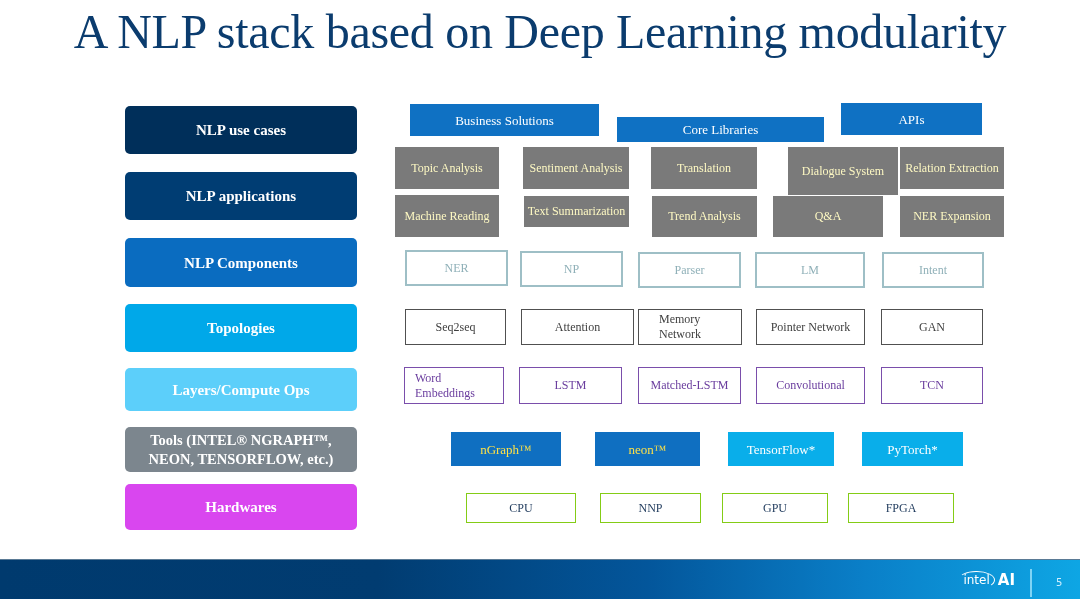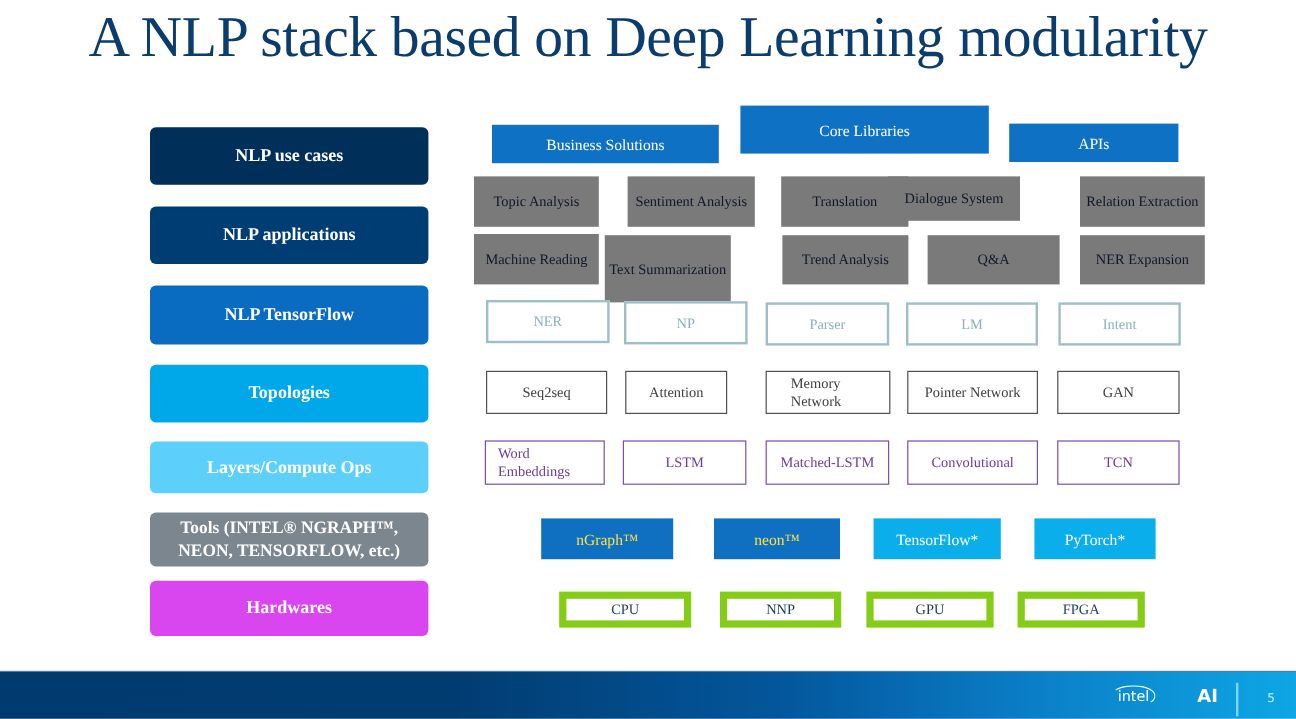--- a/index.html
+++ b/index.html
@@ -16,81 +16,81 @@
     position: absolute; left: 125px; width: 232px; border-radius: 5px;
     color: #ffffff; font-weight: bold; font-size: 15px;
     display: flex; align-items: center; justify-content: center; text-align: center;
     line-height: 20px;
   }
   .box {
     position: absolute; display: flex; align-items: center; justify-content: center;
     text-align: left; font-size: 12.5px; line-height: 15px; box-sizing: border-box;
   }
   .solid-blue { background: #0f71c3; color: #ffffff; font-size: 13px; }
-  .gray { background: #7a7a7a; color: #0f172a; font-size: 12px; }
+  .gray { background: #7a7a7a; color: #fef9c3; font-size: 12px; }
   .comp { border: 2px solid #9ebfc6; color: #8fb0b8; background: #fff; font-size: 12px; }
   .topo { border: 1.5px solid #505050; color: #404040; background: #fff; font-size: 12px; }
   .ops { border: 1.5px solid #7a4eab; color: #6a3d9e; background: #fff; font-size: 12px; }
   .tool-dark { background: #0f6fc1; color: #fde047; font-size: 13px; }
   .tool-light { background: #09aeea; color: #fff; font-size: 13px; }
-  .hw { border: 6px solid #84cc16; color: #1f3a5c; background: #fff; font-size: 12px; }
+  .hw { border: 1px solid #84cc16; color: #1f3a5c; background: #fff; font-size: 12px; }
   .footer {
     position: absolute; left: 0; top: 559px; width: 1080px; height: 40px;
     background: linear-gradient(90deg, #003a6e 0%, #013c71 35%, #03569b 60%, #0a7fc8 80%, #0ea6e4 100%);
     border-top: 1px solid #5a7a95;
   }
   .logo {
     position: absolute; right: 65px; top: 571px; color: #ffffff;
-    font-family: "DejaVu Sans", sans-serif; font-size: 14px; display: flex; align-items: center; gap: 32px;
+    font-family: "DejaVu Sans", sans-serif; font-size: 14px; display: flex; align-items: center;
   }
   .logo .intel {
     border: 1.5px solid #fff; border-radius: 50%; padding: 0 4px; font-size: 12px; line-height: 16px;
     border-left-color: transparent; border-bottom-color: transparent;
   }
   .logo .ai { font-weight: bold; margin-left: 3px; font-size: 15px; }
   .sep { position: absolute; left: 1030px; top: 569px; width: 2px; height: 28px; background: #7fd4f5; }
   .page { position: absolute; left: 1056px; top: 577px; font-size: 10px; color: #cfefff; font-family: "DejaVu Sans", sans-serif; }
 </style>
 </head>
 <body>
 
 <div class="title">A NLP stack based on Deep Learning modularity</div>
 
 <div class="layer" style="top:106px;height:48px;background:#002f5a">NLP use cases</div>
 <div class="layer" style="top:172px;height:48px;background:#003d73">NLP applications</div>
-<div class="layer" style="top:238px;height:49px;background:#0a6cc0">NLP TensorFlow</div>
+<div class="layer" style="top:238px;height:49px;background:#0a6cc0">NLP Components</div>
 <div class="layer" style="top:304px;height:48px;background:#00a8e9">Topologies</div>
 <div class="layer" style="top:368px;height:43px;background:#5ccffa">Layers/Compute Ops</div>
 <div class="layer" style="top:427px;height:45px;background:#7c868e;font-size:14.5px;line-height:19px;padding:0 18px;box-sizing:border-box">Tools (INTEL® NGRAPH™, NEON, TENSORFLOW, etc.)</div>
 <div class="layer" style="top:484px;height:46px;background:#d946ef">Hardwares</div>
 
 <div class="box solid-blue" style="left:410px;top:104px;width:189px;height:32px">Business Solutions</div>
-<div class="box solid-blue" style="left:617px;top:88px;width:207px;height:40px">Core Libraries</div>
+<div class="box solid-blue" style="left:617px;top:117px;width:207px;height:25px">Core Libraries</div>
 <div class="box solid-blue" style="left:841px;top:103px;width:141px;height:32px">APIs</div>
 
 <div class="box gray" style="left:395px;top:147px;width:104px;height:42px">Topic Analysis</div>
 <div class="box gray" style="left:523px;top:147px;width:106px;height:42px">Sentiment Analysis</div>
 <div class="box gray" style="left:651px;top:147px;width:106px;height:42px">Translation</div>
-<div class="box gray" style="left:740px;top:147px;width:110px;height:37px">Dialogue System</div>
+<div class="box gray" style="left:788px;top:147px;width:110px;height:48px">Dialogue System</div>
 <div class="box gray" style="left:900px;top:147px;width:104px;height:42px">Relation Extraction</div>
 
 <div class="box gray" style="left:395px;top:195px;width:104px;height:42px">Machine Reading</div>
-<div class="box gray" style="left:504px;top:196px;width:105px;height:56px">Text Summarization</div>
+<div class="box gray" style="left:524px;top:196px;width:105px;height:31px">Text Summarization</div>
 <div class="box gray" style="left:652px;top:196px;width:105px;height:41px">Trend Analysis</div>
 <div class="box gray" style="left:773px;top:196px;width:110px;height:41px">Q&amp;A</div>
 <div class="box gray" style="left:900px;top:196px;width:104px;height:41px">NER Expansion</div>
 
 <div class="box comp" style="left:405px;top:250px;width:103px;height:36px">NER</div>
 <div class="box comp" style="left:520px;top:251px;width:103px;height:36px">NP</div>
 <div class="box comp" style="left:638px;top:252px;width:103px;height:36px">Parser</div>
 <div class="box comp" style="left:755px;top:252px;width:110px;height:36px">LM</div>
 <div class="box comp" style="left:882px;top:252px;width:102px;height:36px">Intent</div>
 
 <div class="box topo" style="left:405px;top:309px;width:101px;height:36px">Seq2seq</div>
-<div class="box topo" style="left:521px;top:309px;width:85px;height:36px">Attention</div>
+<div class="box topo" style="left:521px;top:309px;width:113px;height:36px">Attention</div>
 <div class="box topo" style="left:638px;top:309px;width:104px;height:36px;padding:0 20px">Memory Network</div>
 <div class="box topo" style="left:756px;top:309px;width:109px;height:36px">Pointer Network</div>
 <div class="box topo" style="left:881px;top:309px;width:102px;height:36px">GAN</div>
 
 <div class="box ops" style="left:404px;top:367px;width:100px;height:37px;padding:0 10px">Word Embeddings</div>
 <div class="box ops" style="left:519px;top:367px;width:103px;height:37px">LSTM</div>
 <div class="box ops" style="left:638px;top:367px;width:103px;height:37px">Matched-LSTM</div>
 <div class="box ops" style="left:756px;top:367px;width:109px;height:37px">Convolutional</div>
 <div class="box ops" style="left:881px;top:367px;width:102px;height:37px">TCN</div>
 

